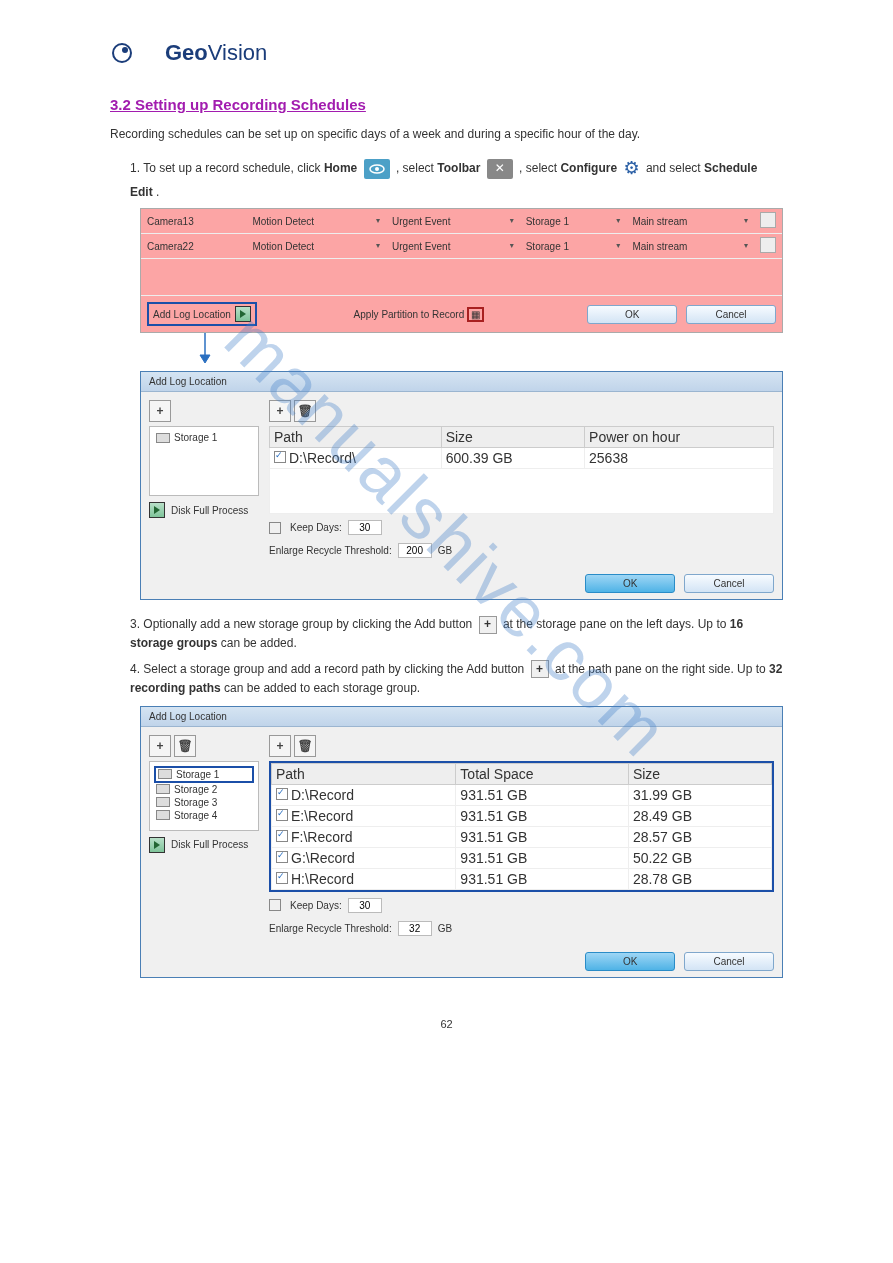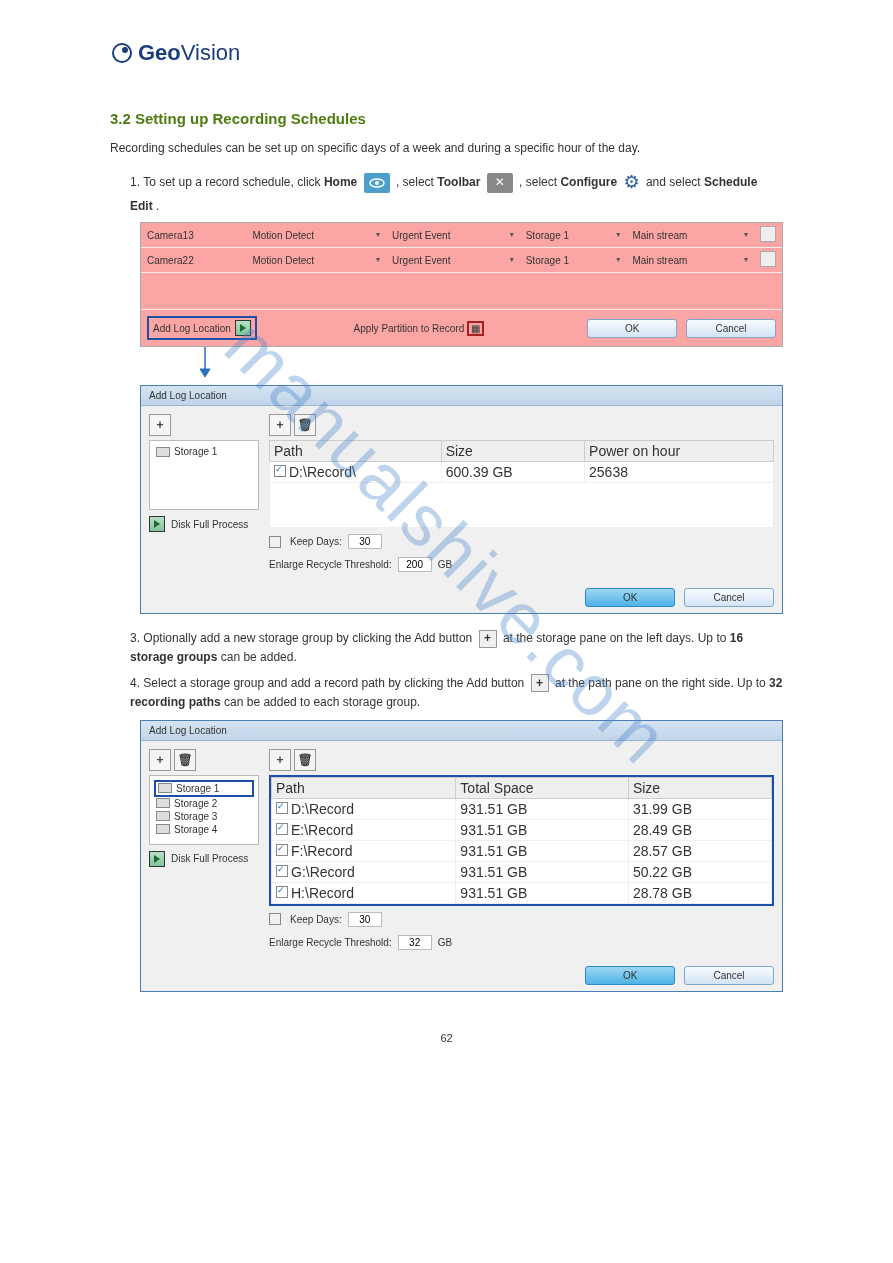--- a/index.html
+++ b/index.html
@@ -12,41 +12,43 @@
     background: #fff;
     position: relative;
   }
   .page {
     padding: 40px 55px 40px 55px;
     position: relative;
   }
   .logo-row {
     display: flex;
     align-items: center;
-    margin-bottom: 44px;
+    margin-bottom: 30px;
     margin-left: 55px;
+    gap: 27px;
   }
   .logo-icon {
     width: 24px;
     height: 24px;
     margin-right: 4px;
   }
   .logo-text {
     font-size: 22px;
     font-weight: bold;
     color: #1b3d7a;
   }
   .logo-text .vision {
     font-weight: normal;
   }
   .section-title {
     font-size: 15px;
     font-weight: bold;
-    color: #4d7c0f;
+    color: #a21caf;
     margin: 18px 0 12px 55px;
+    text-decoration: underline;
   }
   .body-text {
     font-size: 12px;
     line-height: 1.6;
     margin: 0 55px 10px 55px;
   }
   .list-item {
     margin: 6px 55px 6px 75px;
     font-size: 12px;
     line-height: 1.6;

